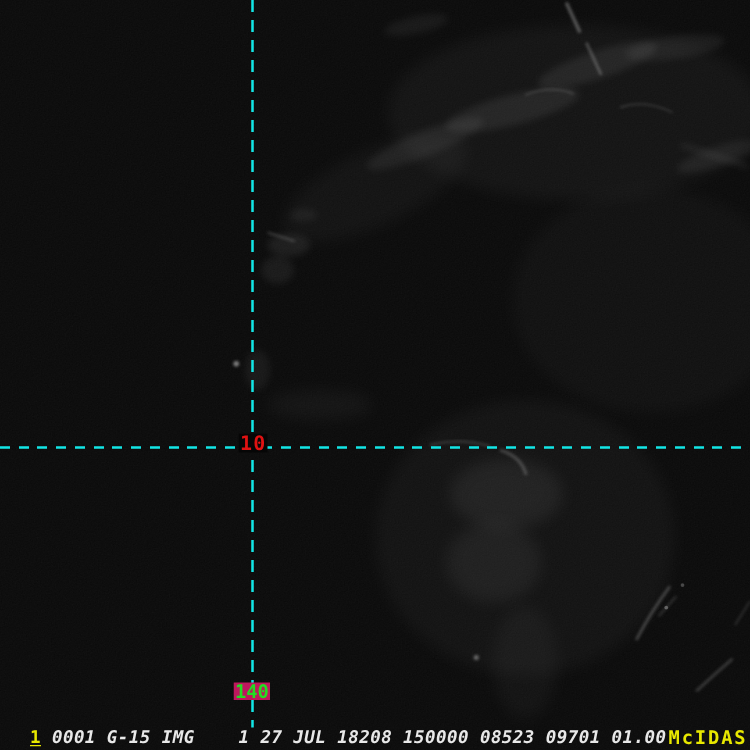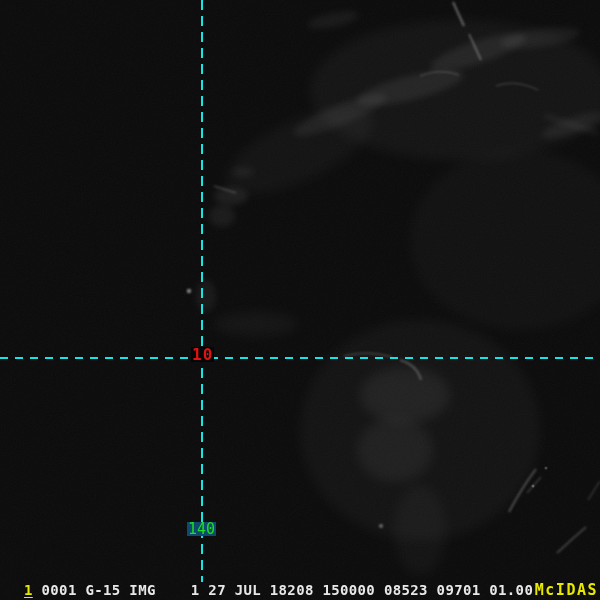--- a/index.html
+++ b/index.html
@@ -19,23 +19,23 @@
     position:absolute;left:0;top:357px;width:600px;height:2px;
     background:repeating-linear-gradient(to right,#12e6e6 0 8px,transparent 8px 15px);
   }
   
   .lat-label{
     position:absolute;left:191px;top:347px;
     font-size:16px;font-weight:bold;line-height:15px;
     background:#060606;padding:0 1px;letter-spacing:1px;
   }
   .lon-label{
-    position:absolute;left:187px;top:522px;
-    font-size:15px;font-weight:normal;line-height:14px;
-    background:#0c4a6e;padding:0 1px;
+    position:absolute;left:187px;top:546px;
+    font-size:15px;font-weight:bold;line-height:14px;
+    background:#be185d;padding:0 1px;
   }
   
   .status{
     position:absolute;left:24px;bottom:2px;
     font-size:14px;font-weight:bold;line-height:15px;
     letter-spacing:.35px;white-space:pre;
   }
   .status .frame{text-decoration:underline;text-underline-offset:2px;}
   .brand{
     position:absolute;right:2px;bottom:2px;
@@ -107,16 +107,16 @@
       <circle cx="546" cy="468" r="1.5" opacity="0.24"></circle>
     </g>
     <rect x="0" y="0" width="600" height="600" filter="url(#noise)" opacity="0.055"></rect>
   </svg>
 
   <div class="vline"></div>
   <div class="hline"></div>
   <div class="lat-label" style="color: rgb(224, 18, 18);">10</div>
   <div class="lon-label" style="color: rgb(34, 221, 34);">140</div>
 
-  <div class="status"><span class="frame" style="color: rgb(232, 232, 0);">1</span><span style="color: rgb(232, 232, 232);"> 0001 G-15 IMG    1 27 JUL 18208 150000 08523 09701 01.00</span></div>
+  <div class="status"><span class="frame" style="color: rgb(232, 232, 0);">1</span><span style="color: rgb(232, 232, 232); font-style: italic;"> 0001 G-15 IMG    1 27 JUL 18208 150000 08523 09701 01.00</span></div>
   <div class="brand" style="color: rgb(232, 232, 0); margin-left: 44px;">McIDAS</div>
 
 </div>
 
 </body></html>

